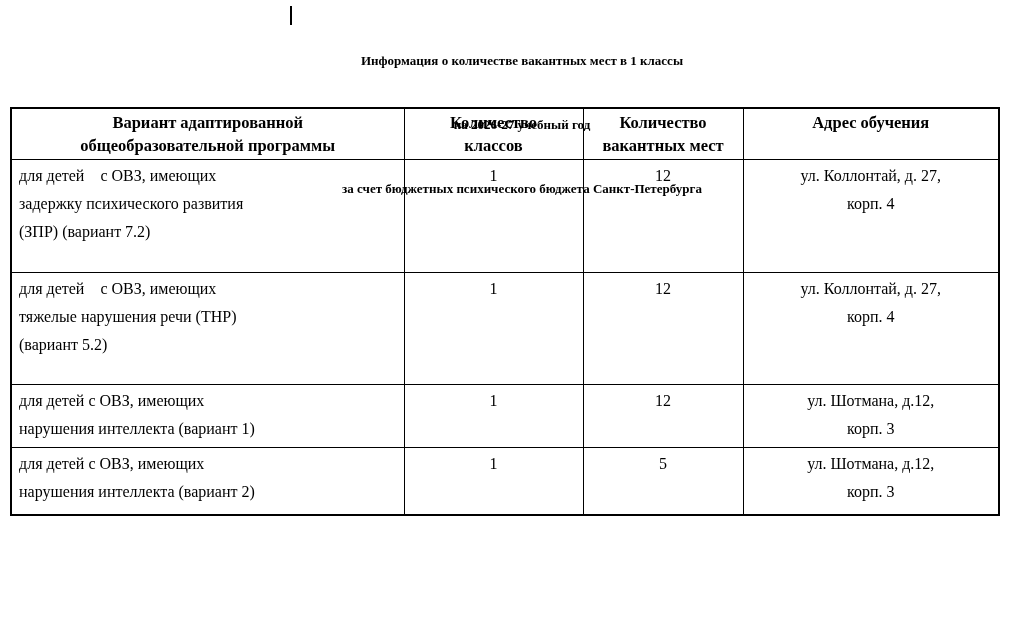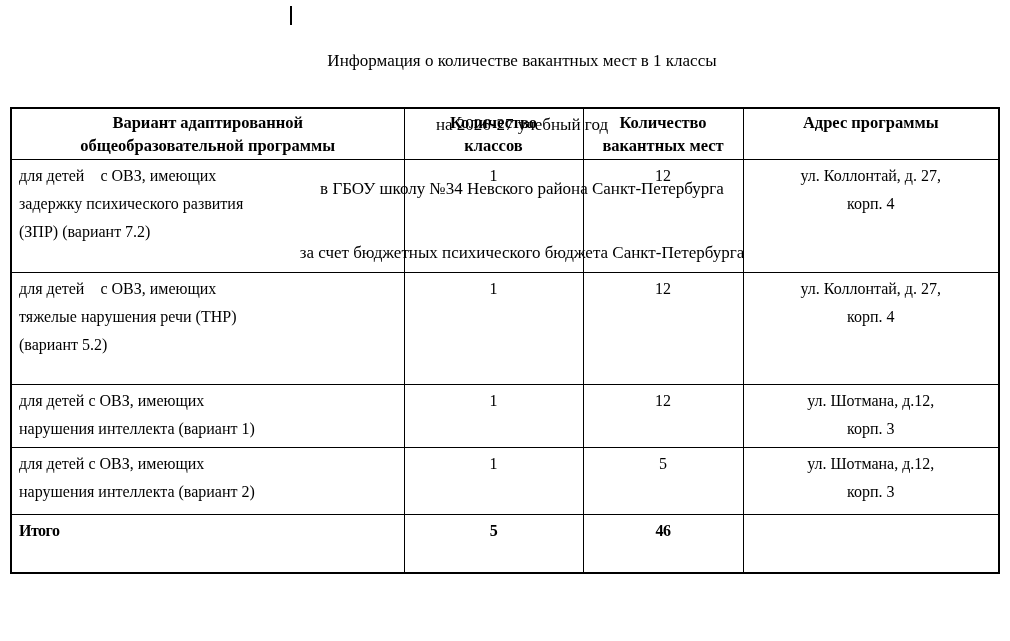--- a/index.html
+++ b/index.html
@@ -25,22 +25,22 @@
     background: #000000;
   }
   .title-block {
     position: absolute;
     top: 7px;
     left: 0;
     width: 1010px;
     box-sizing: border-box;
     padding-left: 34px;
     text-align: center;
-    font-weight: normal;
-    font-size: 17px;
+    font-weight: bold;
+    font-size: 13px;
     line-height: 21.4px;
     white-space: pre-wrap;
   }
   table.vacancy-table {
     position: absolute;
     left: 10px;
     top: 107px;
     width: 988px;
     table-layout: fixed;
     border-collapse: collapse;
@@ -88,40 +88,39 @@
 </head>
 <body>
 
 <div class="page">
 
   <div class="text-caret"></div>
 
   <div class="title-block">
     <div>Информация о количестве вакантных мест в 1 классы</div>
     <div>на 2026-27 учебный год</div>
-    <div>в ГБОУ школу №34 Невского района Санкт-Петербурга</div>
     <div>за счет бюджетных психического бюджета Санкт-Петербурга</div>
   </div>
 
   <table class="vacancy-table">
     <colgroup>
       <col style="width:393px">
       <col style="width:179px">
       <col style="width:160px">
       <col style="width:256px">
     </colgroup>
     <tbody>
       <tr class="h-header">
         <th>Вариант адаптированной
 общеобразовательной программы</th>
         <th>Количество
 классов</th>
         <th>Количество
 вакантных мест</th>
-        <th>Адрес программы</th>
+        <th>Адрес обучения</th>
       </tr>
 
       <tr class="h-r1">
         <td class="program-col">для детей    с ОВЗ, имеющих
 задержку психического развития
 (ЗПР) (вариант 7.2)</td>
         <td class="num-col">1</td>
         <td class="num-col">12</td>
         <td class="addr-col">ул. Коллонтай, д. 27,
 корп. 4</td>
@@ -149,22 +148,16 @@
       <tr class="h-r4">
         <td class="program-col">для детей с ОВЗ, имеющих
 нарушения интеллекта (вариант 2)</td>
         <td class="num-col">1</td>
         <td class="num-col">5</td>
         <td class="addr-col">ул. Шотмана, д.12,
 корп. 3</td>
       </tr>
 
 
-      <tr class="h-total total-row">
-        <td class="program-col condensed">Итого</td>
-        <td class="num-col condensed">5</td>
-        <td class="num-col condensed">46</td>
-        <td class="addr-col"></td>
-      </tr>
     </tbody>
   </table>
 
 </div>
 
 </body></html>

